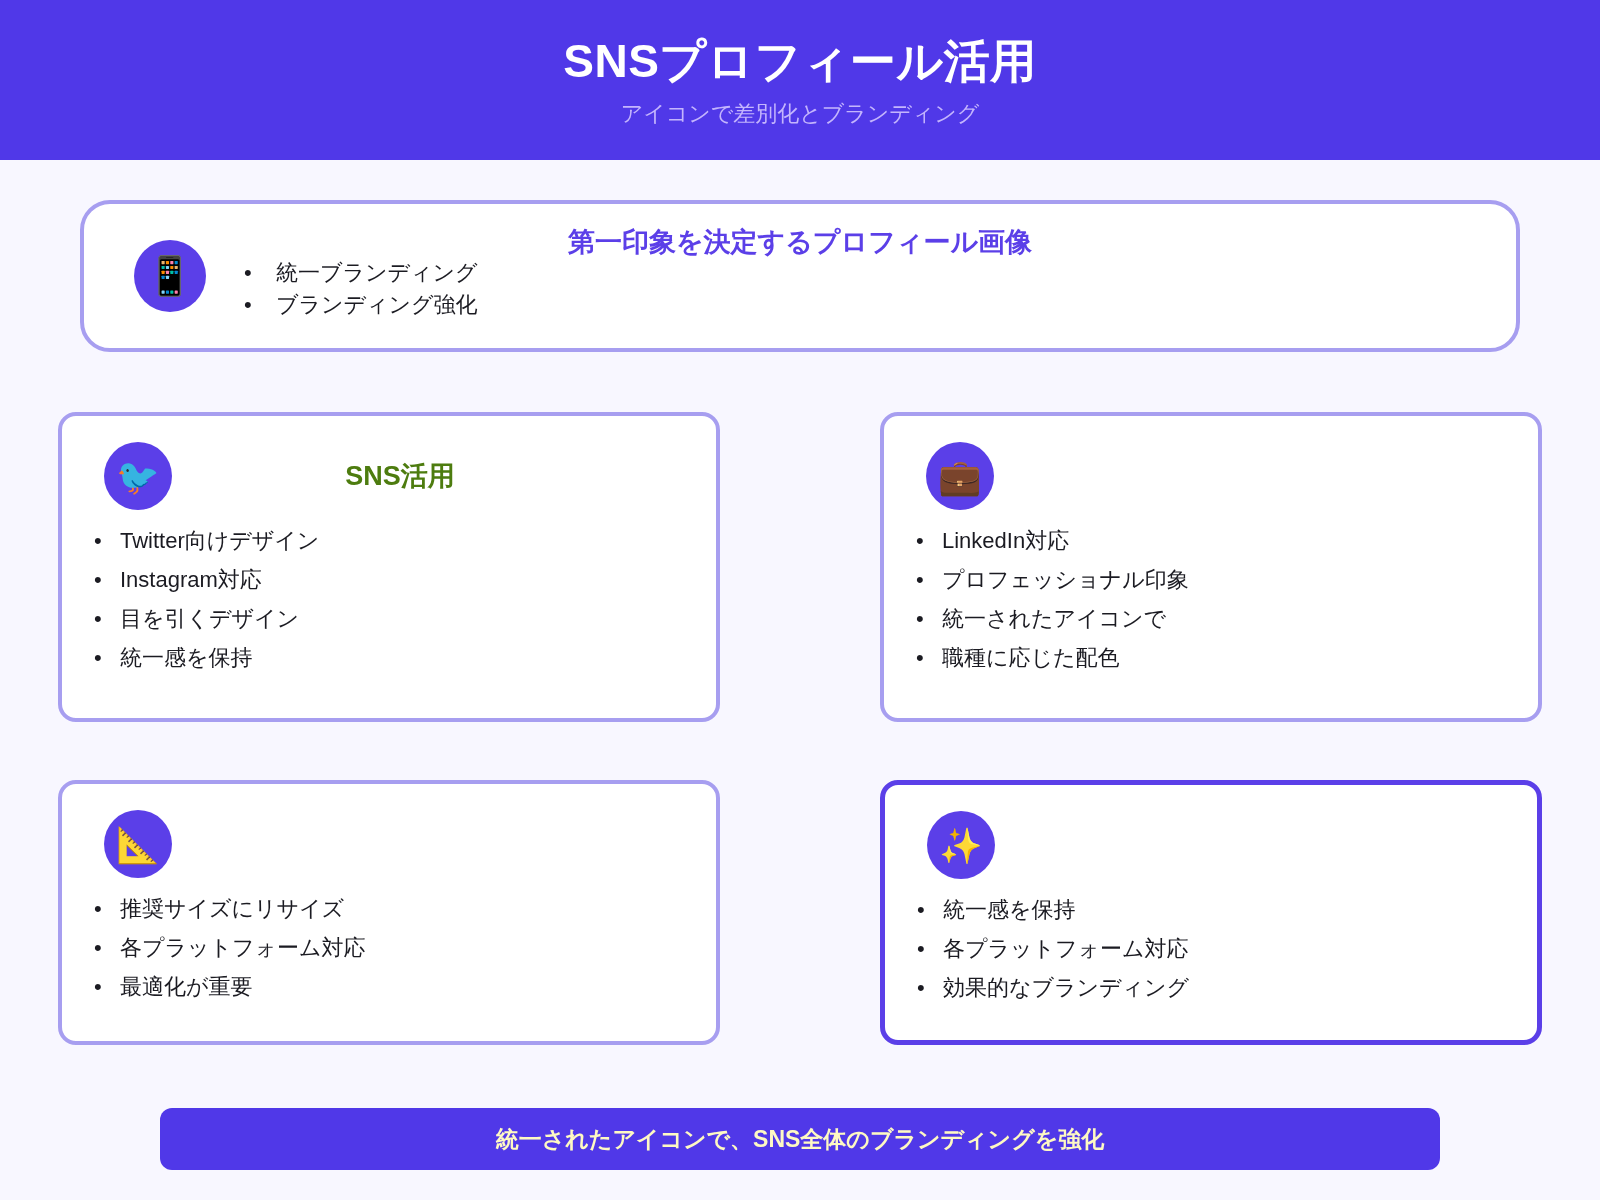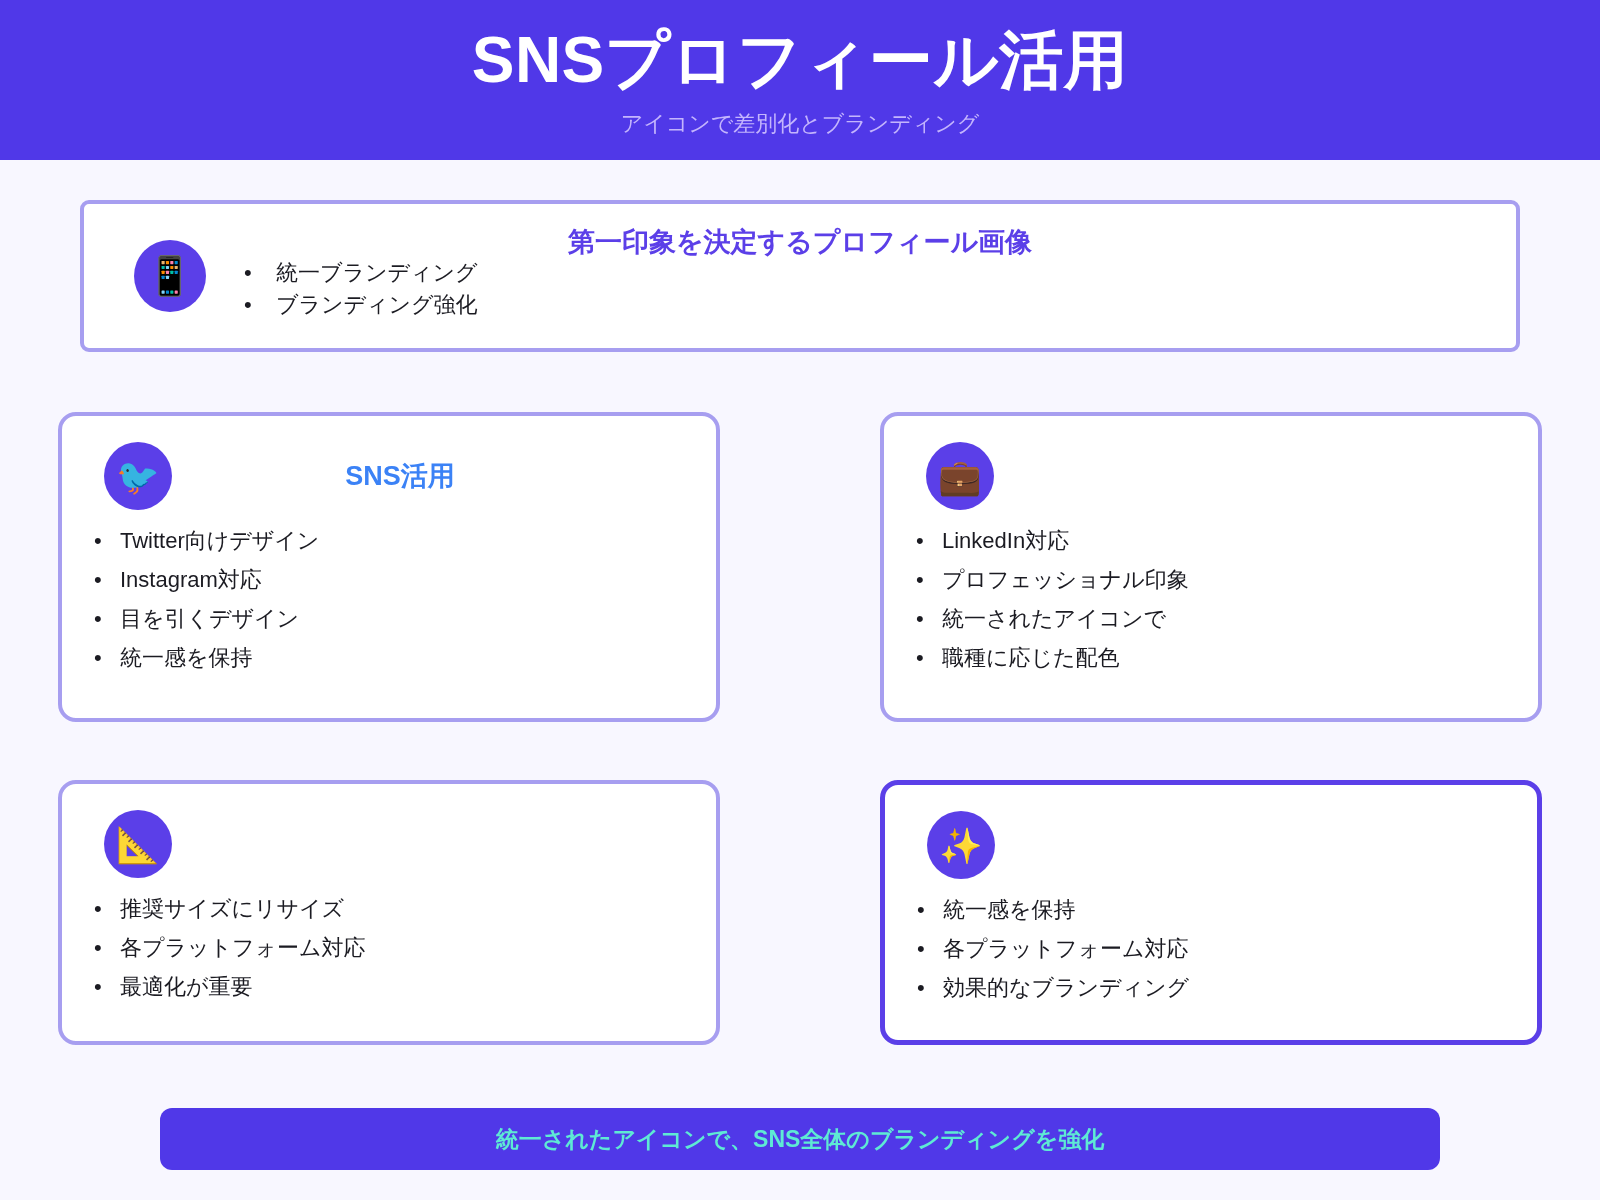--- a/index.html
+++ b/index.html
@@ -34,21 +34,21 @@
     flex: 0 0 160px;
     display: flex;
     flex-direction: column;
     align-items: center;
     justify-content: center;
     padding-top: 6px;
   }
 
   .header-title {
     color: #ffffff;
-    font-size: 64px;
+    font-size: 46px;
     font-weight: 700;
     line-height: 1.05;
     letter-spacing: 0.5px;
     text-align: center;
   }
 
   .header-subtitle {
     margin-top: 14px;
     color: #c4b5fd;
     font-size: 22px;
@@ -60,21 +60,21 @@
   .body-area {
     flex: 1 1 auto;
     padding: 40px 80px 0 80px;
     display: flex;
     flex-direction: column;
   }
 
   
   .hero-card {
     border: 4px solid #a79ef0;
-    border-radius: 9px;
+    border-radius: 30px;
     background: #ffffff;
     height: 152px;
     position: relative;
     flex: 0 0 152px;
   }
 
   .hero-title {
     position: absolute;
     top: 20px;
     left: 0;
@@ -162,21 +162,21 @@
     justify-content: center;
     font-size: 35px;
     line-height: 1;
     flex: 0 0 68px;
     margin-left: 16px;
   }
 
   .card-title {
     flex: 1 1 auto;
     text-align: center;
-    color: #3b82f6;
+    color: #4d7c0f;
     font-size: 27px;
     font-weight: 700;
     padding-right: 62px;
   }
 
   .card-bullets {
     margin-top: 20px;
     list-style: none;
     padding-left: 6px;
   }
@@ -199,21 +199,21 @@
     padding-bottom: 30px;
   }
 
   .footer-banner {
     background: #5038e8;
     border-radius: 12px;
     height: 62px;
     display: flex;
     align-items: center;
     justify-content: center;
-    color: #5eead4;
+    color: #fef9c3;
     font-size: 23px;
     font-weight: 700;
   }
 </style>
 </head>
 <body>
 
 <div class="slide">
 
   <header class="header">

